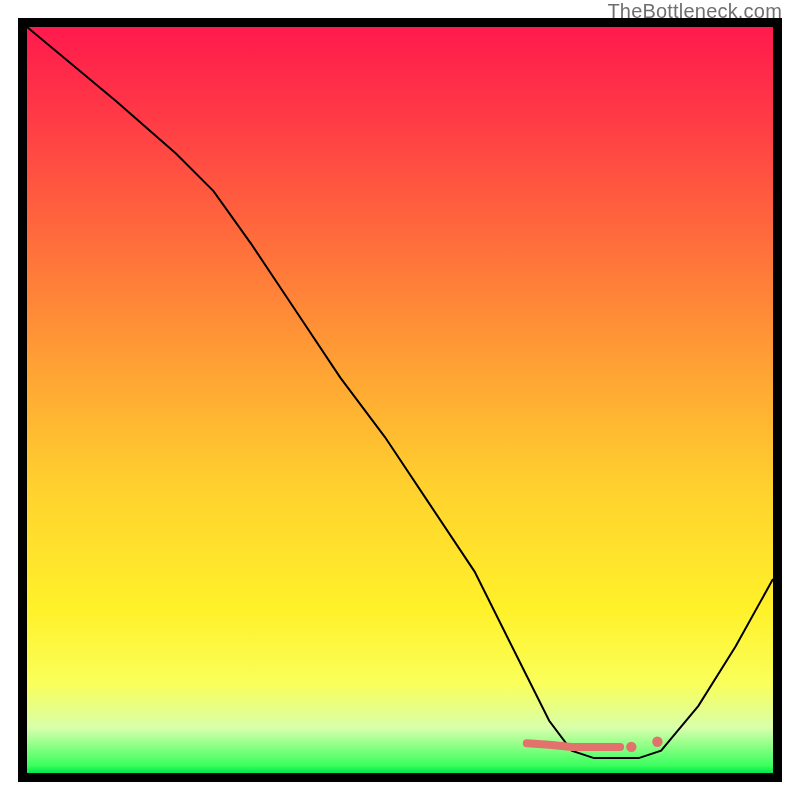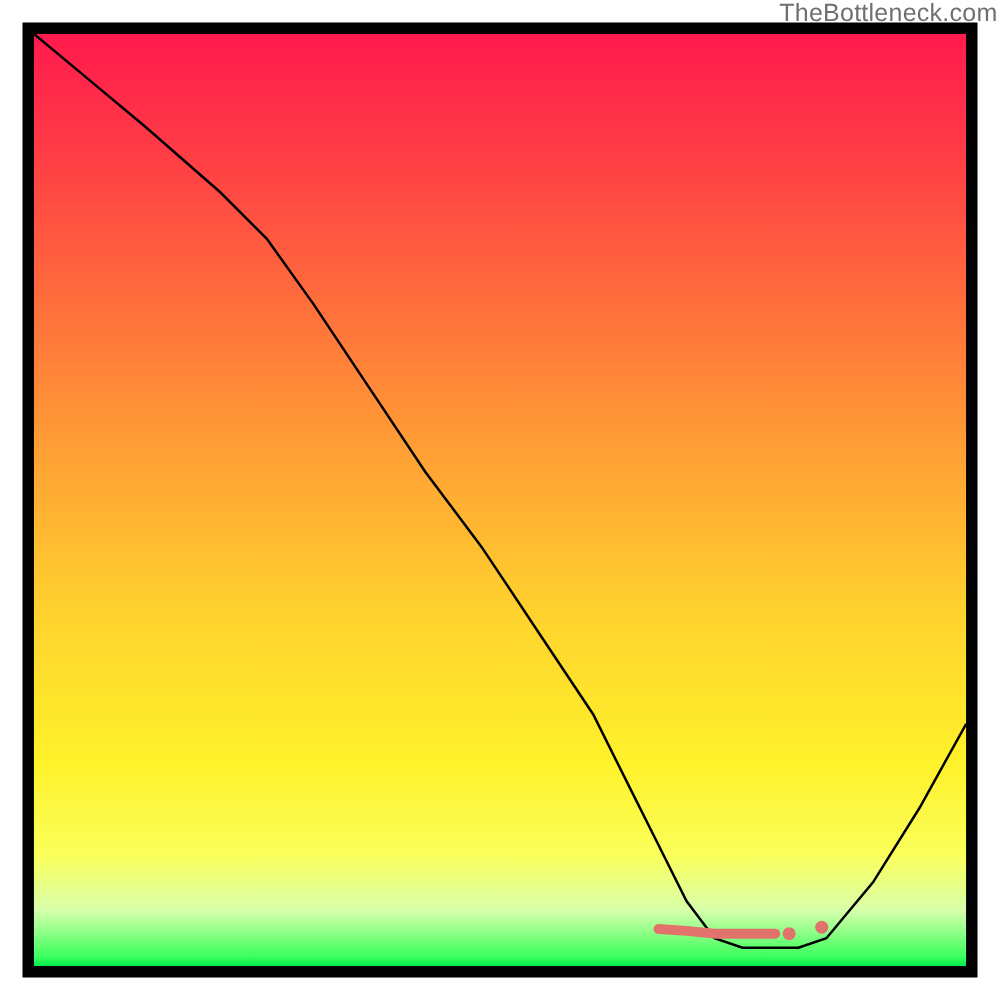--- a/index.html
+++ b/index.html
@@ -69,21 +69,21 @@
     stroke-width: 8;
     stroke-linecap: round;
     stroke-linejoin: round;
   }
   .dot-point {
     r: 5.2;
   }
   .branding {
     position: absolute;
     top: 0px;
-    right: 2px;
+    right: 18px;
     color: #6f6f6f;
     font-size: 20px;
     font-weight: 500;
     letter-spacing: 0.2px;
   }
 </style>
 </head>
 <body>
 
 <div class="branding">TheBottleneck.com</div>

